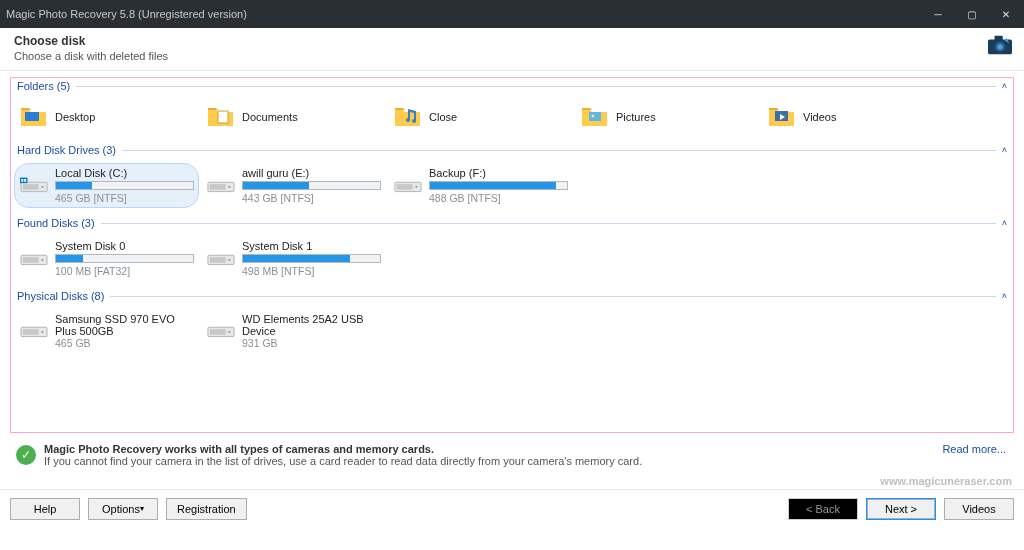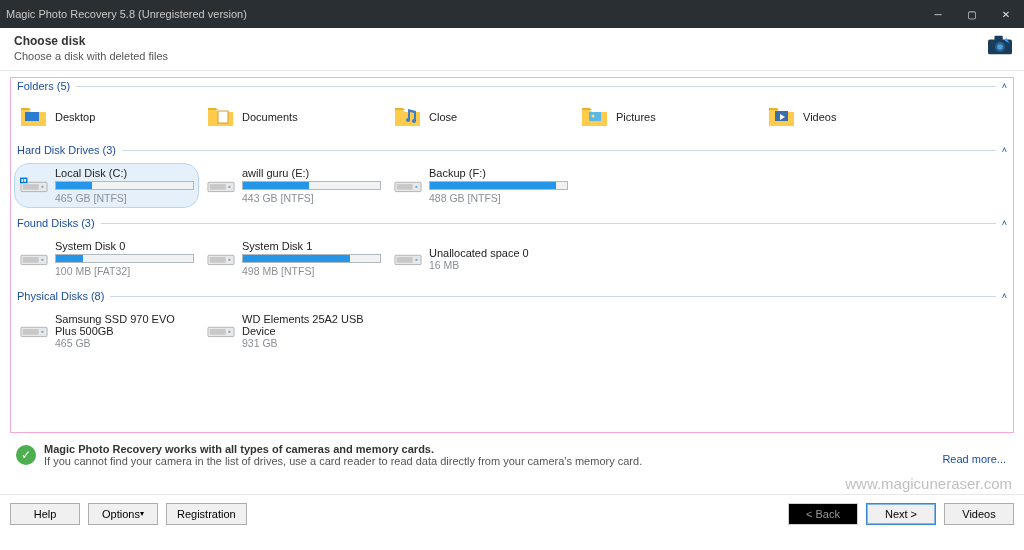--- a/index.html
+++ b/index.html
@@ -23,22 +23,22 @@
 .hdd-svg { width: 28px; height: 18px; }
 .tile-body { flex: 1; min-width: 0; }
 .tile-title { color: #222; font-size: 11px; }
 .bar { width: 100%; height: 9px; border: 1px solid #b0b8c0; background: #f0f2f4; margin: 2px 0; overflow: hidden; }
 .bar .fill { height: 100%; background: #2595e8; }
 .tile-sub { color: #8a8f95; font-size: 10.5px; }
 .footer-note { display: flex; align-items: center; padding: 10px 6px 6px 6px; position: relative; }
 .note-ico { width: 20px; height: 20px; border-radius: 50%; background: #4caf50; color: #fff; display: flex; align-items: center; justify-content: center; font-size: 12px; margin-right: 8px; flex-shrink: 0; }
 .footer-note .txt b { font-weight: 600; }
 .footer-note .txt div { color: #555; }
-.readmore { position: absolute; right: 8px; bottom: 8px; color: #1b4ea0; cursor: pointer; }
-.wm { text-align: right; font-size: 15px; color: #c0c0c0; padding: 2px 12px 0 0; }
+.readmore { position: absolute; right: 8px; bottom: 18px; color: #1b4ea0; cursor: pointer; }
+.wm { text-align: right; font-size: 11px; color: #c0c0c0; padding: 2px 12px 0 0; font-weight: bold; }
 .btnbar { display: flex; padding: 8px 10px; gap: 8px; border-top: 1px solid #e8e8e8; margin-top: 2px; }
 .btn { min-width: 70px; height: 22px; border: 1px solid #adadad; background: #f0f0f0; font: inherit; cursor: pointer; padding: 7px 10px; display: inline-flex; align-items: center; justify-content: center; }
 .btn.primary { border-color: #3b87d1; box-shadow: 0 0 0 1px #84b8e6 inset; }
 .btn[disabled] { color: #999; border-color: #d0d0d0; background: #000000; cursor: default; }
 .spacer { flex: 1; }
 .drop::after { content: ' ▾'; font-size: 8px; position: relative; top: -1px; }
 </style>
 </head>
 <body>
 
@@ -228,34 +228,20 @@
             </svg>
           </span>
     <div class="tile-body">
       <div class="tile-title">System Disk 1</div>
       <div class="bar">
               <div class="fill" style="width:78%"></div>
             </div>
       <div class="tile-sub">498 MB [NTFS]</div>
     </div>
         </div>
-        <div class="tile">
-    <span class="ic">
-            <svg class="hdd-svg" viewBox="0 0 30 18">
-              <rect x="1" y="5" width="28" height="10" rx="1" fill="#e8e8e8" stroke="#b0b0b0"></rect>
-              <rect x="3" y="7" width="17" height="6" fill="#c8c8c8"></rect>
-              <circle cx="24" cy="10" r="1.2" fill="#6fa8dc"></circle>
-            </svg>
-          </span>
-    <div class="tile-body">
-      <div class="tile-title">Unallocated space 0</div>
-
-      <div class="tile-sub">16 MB</div>
-    </div>
-        </div>
       </div>
 
     <div class="section-hdr">
       <span>Physical Disks (8)</span>
         <span class="line"></span>
         <span class="chev">˄</span>
     </div>
     <div class="grid" id="g-phys">
         <div class="tile">
      <span class="ic">

